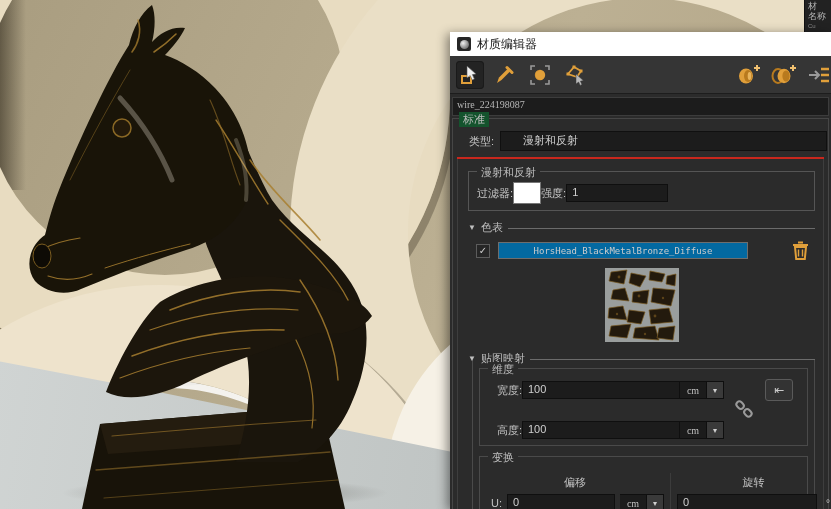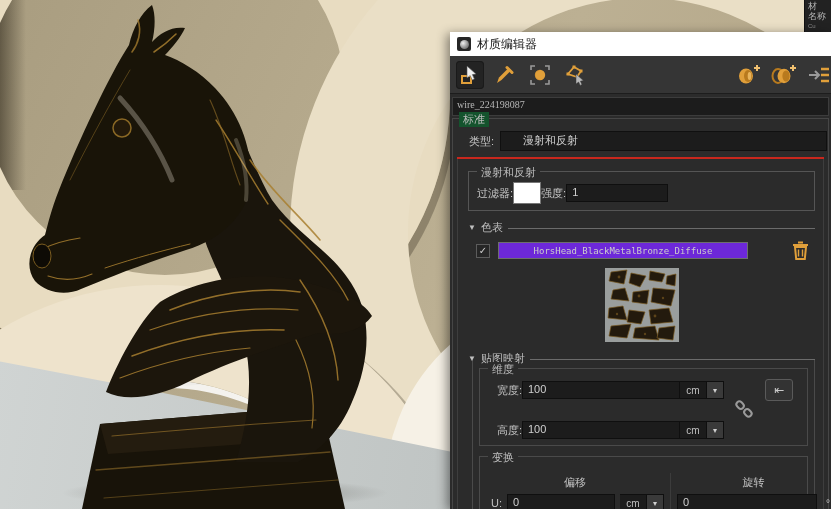--- a/index.html
+++ b/index.html
@@ -49,31 +49,31 @@
   .tabpage{border-left:1px solid #3e3e3e;border-right:1px solid #3e3e3e;height:398px;padding:8px 8px 0 10px;}
 
   .groupbox{border:1px solid #555;position:relative;padding:10px 8px 6px 8px;}
   .groupbox .glabel{position:absolute;top:-7px;left:8px;background:#2b2b2b;padding:0 4px;color:#bdbdbd;}
   .row{display:flex;align-items:center;}
   .swatch{width:26px;height:20px;border:1px solid #777;}
   .field{height:14px;background:#1c1c1c;border:1px solid #0f0f0f;color:#d0d0d0;padding:1px 5px;}
   .field.w90{width:90px;} .field.w130{width:128px;} .field.w110{width:96px;}
   .unit{display:flex;align-items:stretch;}
   .unitbox{width:26px;height:16px;background:#1c1c1c;border:1px solid #0f0f0f;border-left:none;
-           color:#c0c0c0;display:flex;align-items:center;justify-content:center;font-size:10px;}
+           color:#c0c0c0;display:flex;align-items:center;justify-content:center;font-size:10px;font-family:Liberation Serif, serif;}
   .arrowbox{width:16px;height:16px;background:#3a3a3a;border:1px solid #0f0f0f;border-left:none;
             display:flex;align-items:center;justify-content:center;color:#cfcfcf;font-size:8px;}
 
   .sechead{display:flex;align-items:center;gap:5px;margin:9px 0 6px 0;color:#bdbdbd;}
   .sechead .tri{font-size:8px;color:#bfbfbf;}
   .sechead .line{flex:1;border-top:1px solid #6b6b6b;margin-top:1px;}
 
   .checkbox{width:12px;height:12px;background:#262626;border:1px solid #5c5c5c;display:flex;
             align-items:center;justify-content:center;color:#cfcfcf;font-size:10px;line-height:10px;}
-  .texname{width:248px;height:15px;border:1px solid #6e6e6e;background:#6d28d9;color:#cccccc;
+  .texname{width:248px;height:15px;border:1px solid #6e6e6e;background:#0369a1;color:#cccccc;
            font-family:"DejaVu Sans Mono",monospace;font-size:9px;display:flex;align-items:center;
            justify-content:center;}
   .thumbwrap{display:flex;justify-content:center;margin:8px 0 4px 0;}
   .thumb{width:74px;height:74px;background:#9a9e9d;}
 
   .mapframe{border:1px solid #4a4a4a;border-top:none;margin:-6px 0 0 4px;padding:8px 6px 4px 6px;}
   .dimgrid{display:grid;grid-template-columns:34px 158px 44px 40px 1fr 34px;row-gap:20px;align-items:center;}
   .lab{text-align:right;color:#c2c2c2;}
   .resetbtn{width:26px;height:20px;border:1px solid #5a5a5a;border-radius:3px;background:#333;
             color:#c9c9c9;display:flex;align-items:center;justify-content:center;font-size:12px;}

